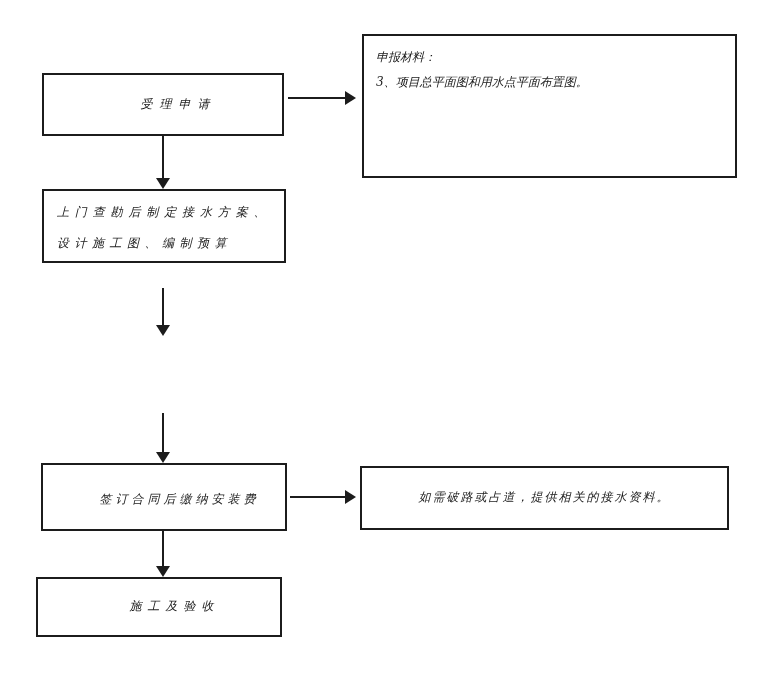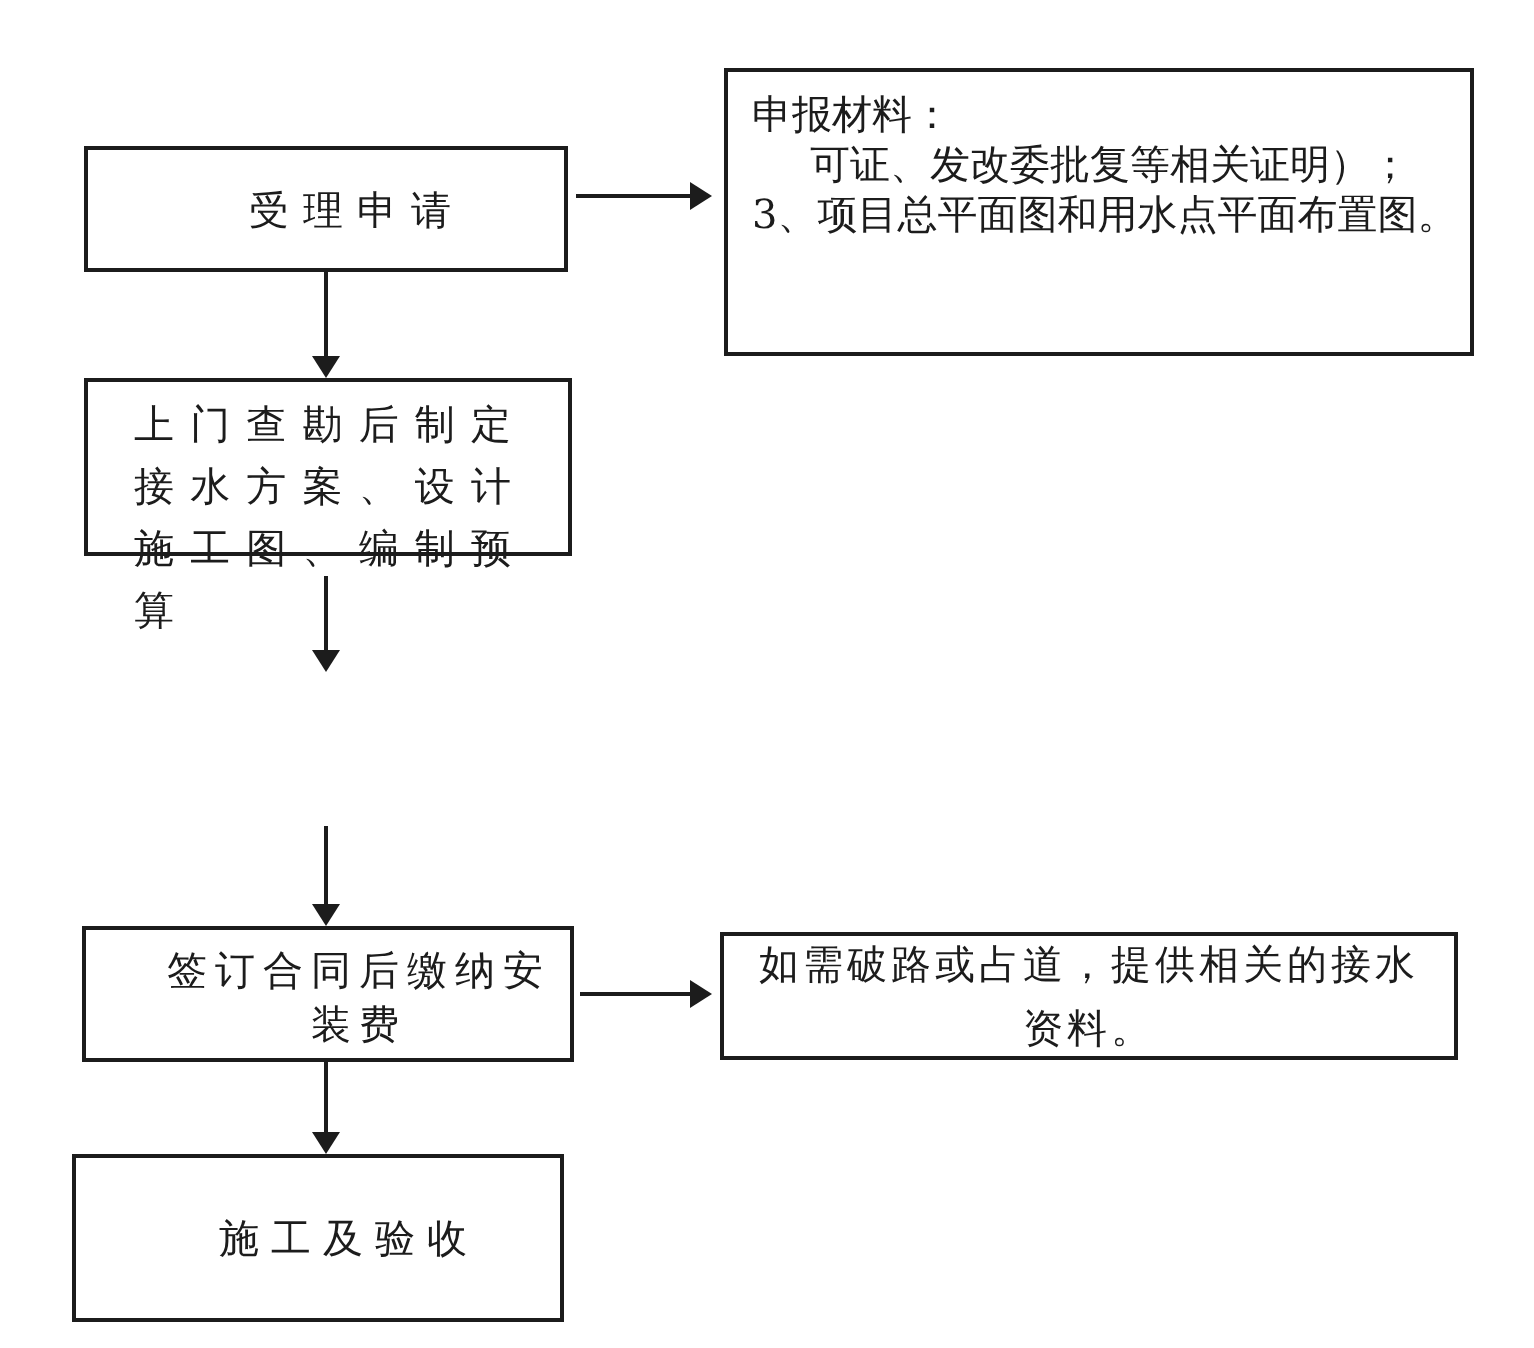--- a/index.html
+++ b/index.html
@@ -16,42 +16,43 @@
     position:relative;
     width:767px;
     height:674px;
     background:var(--bg-color);
     overflow:hidden;
   }
   .box{
     position:absolute;
     border:2px solid var(--line-color);
     background:var(--bg-color);
-    font-size:20px;
+    font-size:12px;
     line-height:1.6;
+    font-style:italic;
   }
   .center-label{
     display:flex;
     align-items:center;
     justify-content:center;
     text-align:center;
     padding-left:31px;
   }
   .ls7{letter-spacing:7px;}
   .ls6{letter-spacing:6px;}
   .ls5{letter-spacing:5.5px;}
   .ls4{letter-spacing:4px;}
   .ls2{letter-spacing:2px;}
 
   
   .step1{left:42px;top:73px;width:242px;height:63px;}
-  .step2{left:42px;top:189px;width:244px;height:89px;padding:6px 23px;line-height:31px;text-align:justify;}
+  .step2{left:42px;top:189px;width:244px;height:74px;padding:6px 13px;line-height:31px;text-align:justify;}
   .step3{left:42px;top:336px;width:240px;height:77px;}
   .step4{left:41px;top:463px;width:246px;height:68px;flex-direction:row;line-height:27px;padding-top:4px;}
-  .step5{left:36px;top:577px;width:246px;height:84px;}
+  .step5{left:36px;top:577px;width:246px;height:60px;}
 
   
   .materials{left:362px;top:34px;width:375px;height:144px;padding:9px 12px;line-height:25px;}
   .materials .line{white-space:nowrap;}
   .materials .indent{padding-left:29px;}
   .note{left:360px;top:466px;width:369px;height:64px;padding:0 10px;}
 
   
   .arrow-v{position:absolute;width:14px;}
   .arrow-v .shaft{position:absolute;left:6px;top:0;bottom:10px;width:2px;background:var(--line-color);}
@@ -75,21 +76,20 @@
 <body>
 
 <div class="canvas">
 
   <div class="box step1 center-label">
     <span class="ls7">受理申请</span>
   </div>
 
   <div class="box materials">
     <div class="line">申报材料：</div>
-    <div class="line indent">可证、发改委批复等相关证明）；</div>
     <div class="line">3、项目总平面图和用水点平面布置图。</div>
   </div>
 
   <div class="box step2">
     <span class="ls5">上门查勘后制定接水方案、设计施工图、编制预算</span>
   </div>
 
 
   <div class="box step4 center-label">
     <span class="ls4">签订合同后缴纳安装费</span>

